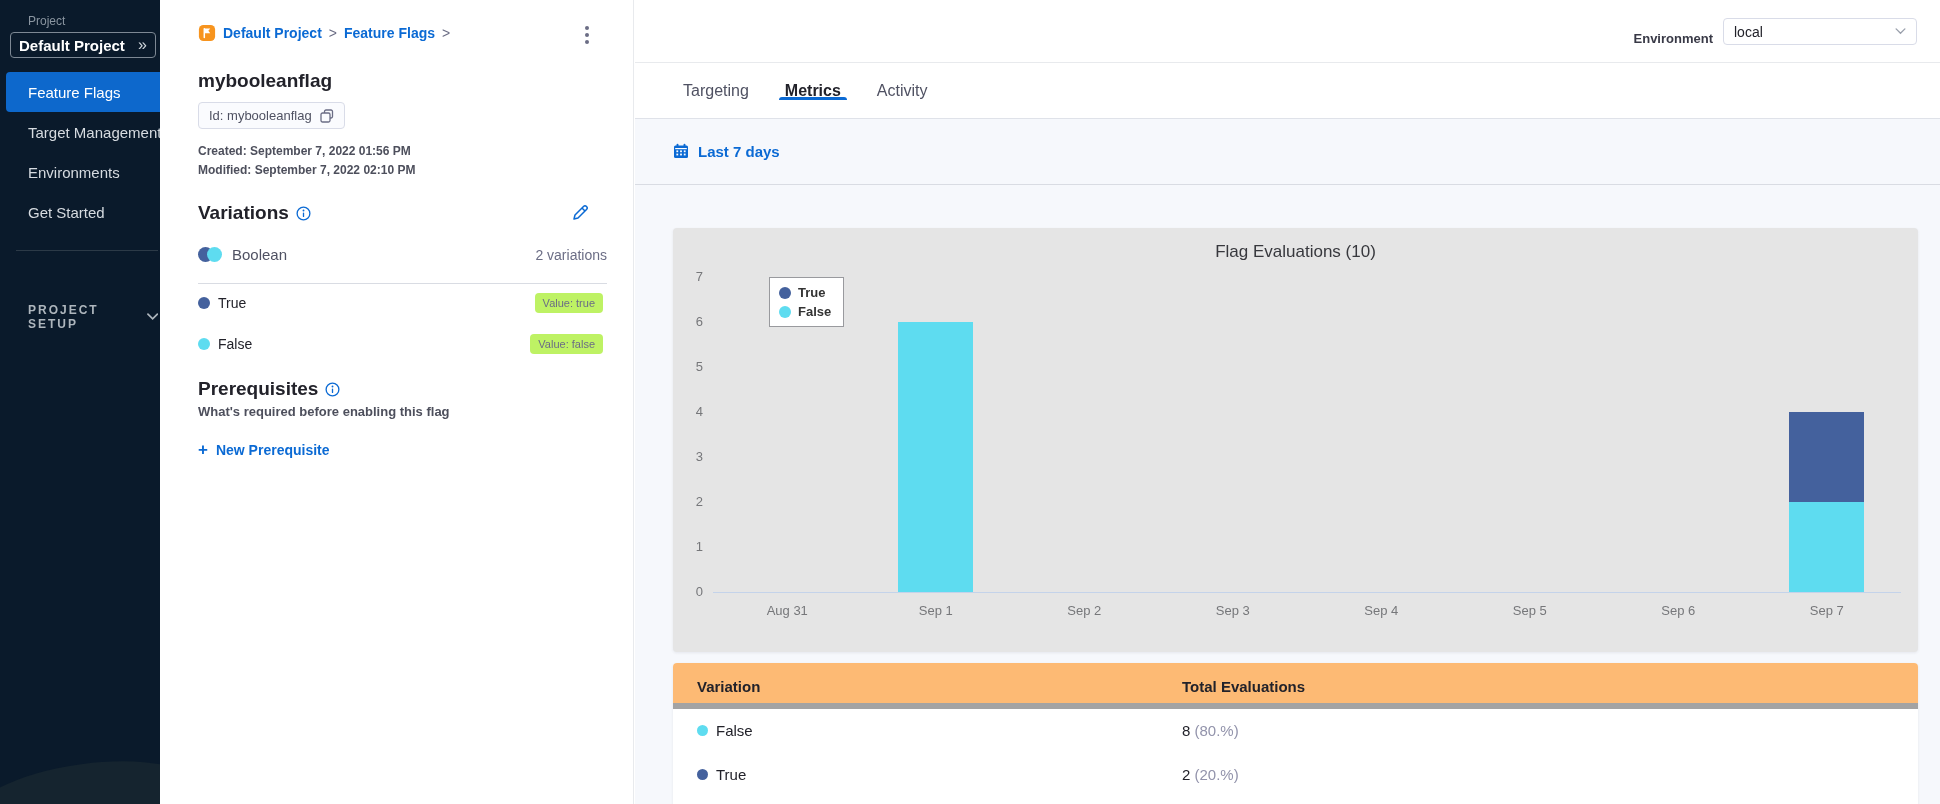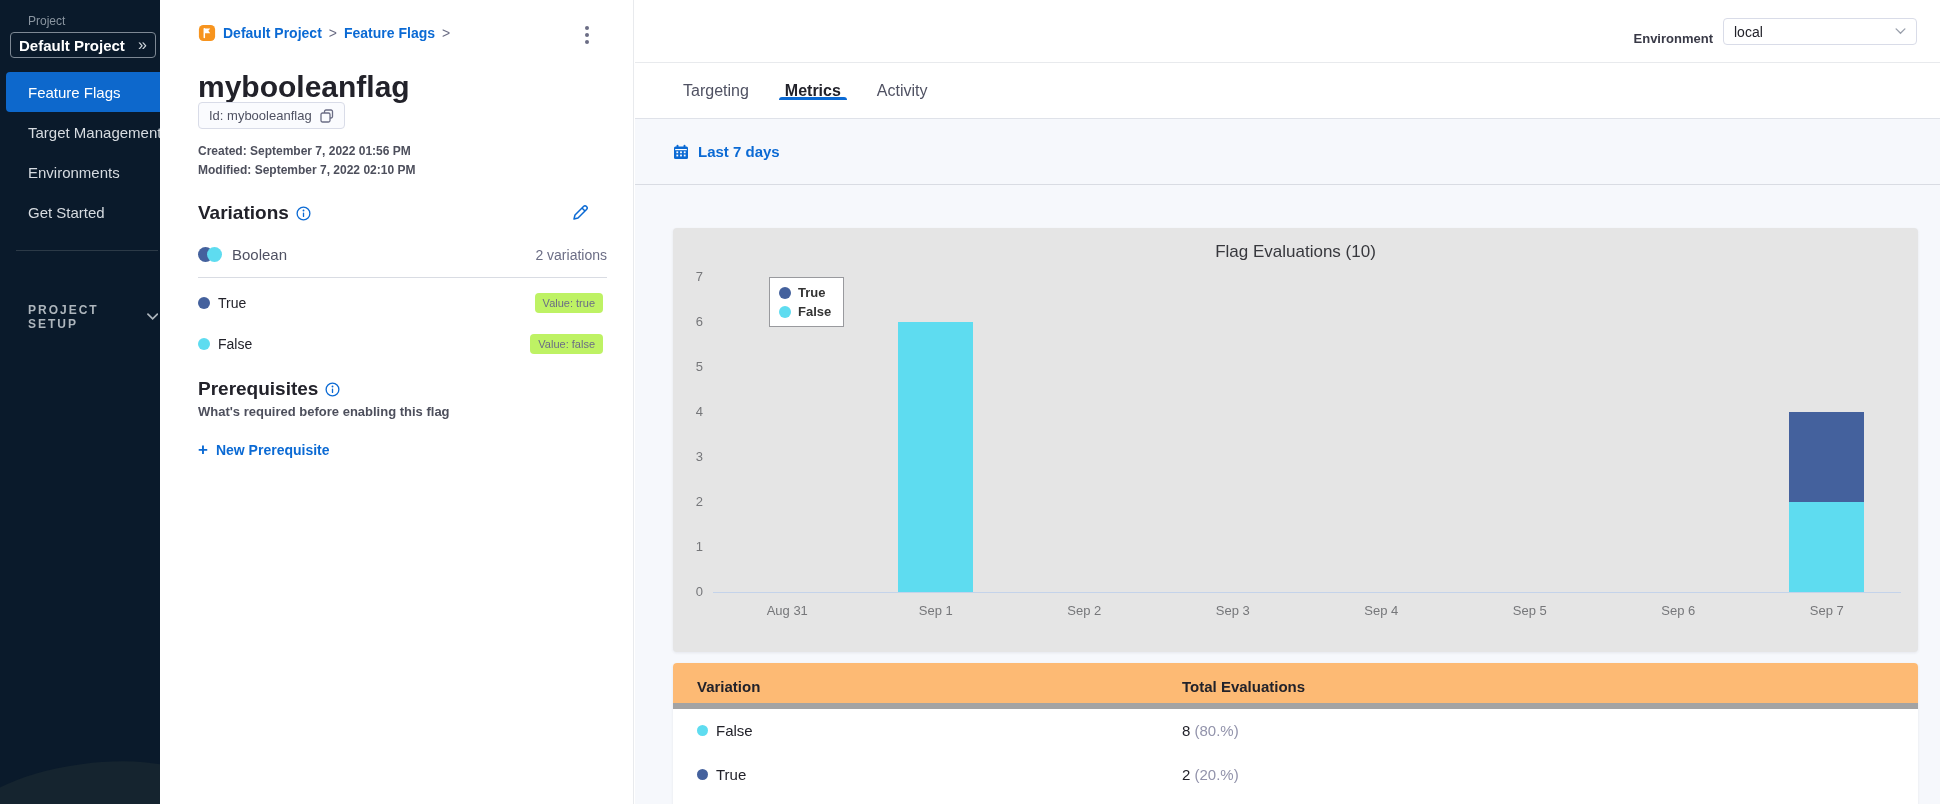--- a/index.html
+++ b/index.html
@@ -21,30 +21,30 @@
   .section-label { font-size:12px; font-weight:bold; letter-spacing:2px; color:#aeb6bd; }
   .blob { position:absolute; left:-30px; bottom:-40px; width:230px; height:80px; background:#15242f; border-radius:50%; transform:rotate(-8deg); }
 
   
   #left-panel { position:absolute; left:174px; top:0; width:460px; height:804px; background:#fff; border-right:1px solid #e8eaed; }
   .crumbs { position:absolute; left:24px; top:24px; display:flex; align-items:center; gap:7px; font-size:14px; }
   .crumb { color:#0b6ad4; font-weight:bold; cursor:pointer; }
   .crumb-sep { color:#6b6d85; }
   .kebab { position:absolute; right:40px; top:22px; display:flex; flex-direction:column; gap:3px; cursor:pointer; padding:4px; }
   .kebab i { width:4px; height:4px; border-radius:50%; background:#6b6d85; }
-  .flag-name { position:absolute; left:24px; top:70px; font-size:30px; font-weight:bold; color:#22222a; }
+  .flag-name { position:absolute; left:24px; top:70px; font-size:19px; font-weight:bold; color:#22222a; }
   .id-pill { position:absolute; left:24px; top:102px; display:inline-flex; align-items:center; gap:8px; border:1px solid #d9dce8;
     background:#fafbfe; border-radius:4px; padding:5px 10px; font-size:13px; color:#4f5162; }
   .meta { position:absolute; left:24px; top:142px; font-size:12px; font-weight:bold; color:#4d4f5c; line-height:19px; }
   .sec-head { display:flex; align-items:center; gap:7px; }
   .sec-head b { font-size:19px; color:#22222a; }
   .variations-head { position:absolute; left:24px; top:202px; }
   .pencil { position:absolute; right:44px; top:204px; cursor:pointer; }
   .bool-row { position:absolute; left:24px; top:246px; right:26px; display:flex; align-items:center; justify-content:space-between;
-    padding-bottom:14px; border-bottom:1px solid #d9dce3; }
+    padding-bottom:20px; border-bottom:1px solid #d9dce3; }
   .bool-left { display:flex; align-items:center; gap:10px; font-size:15px; color:#4f5162; }
   .two-dots { position:relative; width:24px; height:15px; }
   .two-dots i { position:absolute; width:15px; height:15px; border-radius:50%; }
   .two-dots i:first-child { left:0; background:#44619d; }
   .two-dots i:last-child { left:9px; background:#5edcf0; }
   .count-label { font-size:14px; color:#6b6d85; }
   .var-row { position:absolute; left:24px; right:30px; display:flex; align-items:center; justify-content:space-between; }
   .var-left { display:flex; align-items:center; gap:8px; font-size:14px; color:#22222a; }
   .dot { width:12px; height:12px; border-radius:50%; display:inline-block; flex:none; }
   .value-pill { background:#bef264; border-radius:4px; padding:4px 8px; font-size:11px; color:#6b6d85; }
@@ -61,21 +61,21 @@
   .env-select { width:194px; height:27px; border:1px solid #d9dce8; border-radius:4px; background:#fff; display:flex;
     align-items:center; justify-content:space-between; padding:0 10px; font-size:14px; color:#22222a; cursor:pointer; }
   #tabbar { position:absolute; left:635px; top:63px; width:1305px; height:56px; background:#fff; border-bottom:1px solid #dfe2e9;
     display:flex; align-items:center; padding-left:30px; }
   .tab { position:relative; display:flex; align-items:center; padding:0 18px; font-size:16px; color:#4f5162; cursor:pointer; }
   .tab.active { font-weight:bold; color:#22222a; }
   .tab.active::after { content:""; position:absolute; left:12px; right:12px; bottom:0; height:3px; background:#0b6ad4; border-radius:3px 3px 0 0; }
   #content { position:absolute; left:635px; top:119px; width:1305px; height:685px; background:#f6f8fc; }
   .date-row { position:absolute; left:0; top:0; width:100%; height:66px; border-bottom:1px solid #d9dce3;
     display:flex; align-items:center; padding-left:38px; }
-  .date-btn { display:flex; align-items:center; gap:9px; color:#0b6ad4; font-size:15px; font-weight:bold; cursor:pointer; }
+  .date-btn { display:flex; gap:9px; color:#0b6ad4; font-size:15px; font-weight:bold; cursor:pointer; }
 
   
   #chart-card { position:absolute; left:38px; top:109px; width:1245px; height:424px; background:#e5e5e5; border-radius:4px;
     box-shadow:0 1px 3px rgba(40,41,61,.08); }
   .chart-title { position:absolute; left:0; top:14px; width:100%; text-align:center; font-size:17px; color:#37383d; }
   #plot { position:absolute; left:0; top:0; width:100%; height:100%; }
   .ytick { position:absolute; width:28px; text-align:right; font-size:13px; color:#76777a; }
   .xlab { position:absolute; text-align:center; font-size:13px; color:#76777a; }
   .axis-line { position:absolute; left:40px; width:1188px; height:1px; background:#c4d3ea; top:364px; }
   .bar-seg { position:absolute; }

